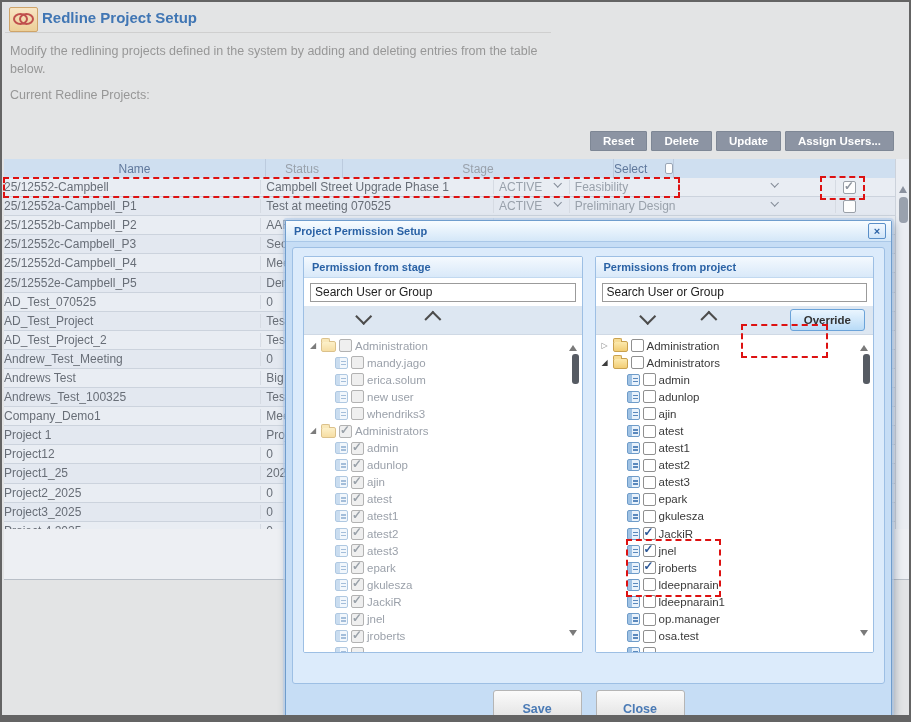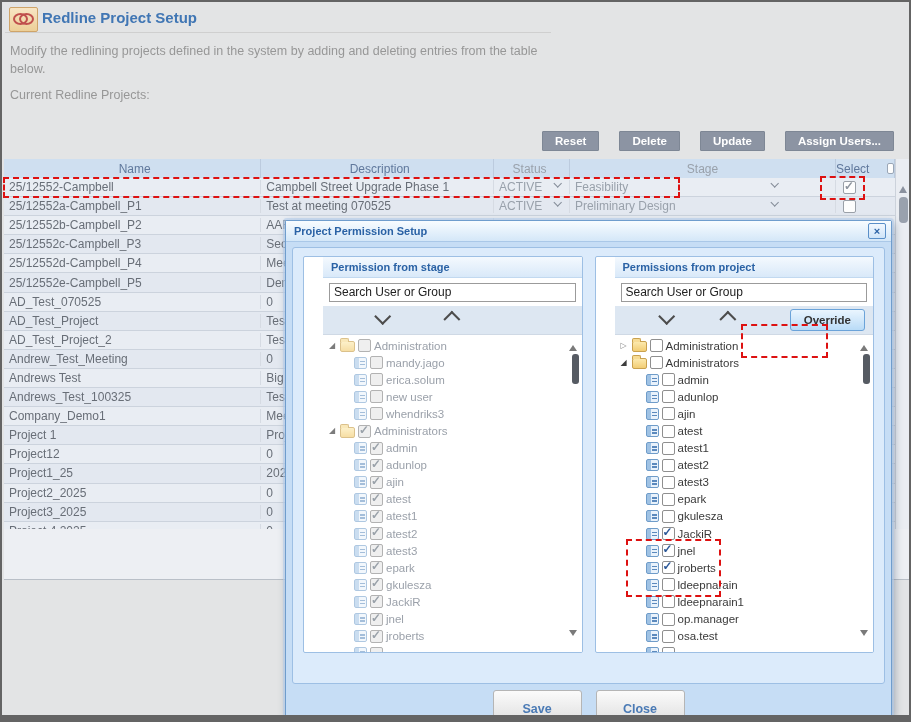--- a/index.html
+++ b/index.html
@@ -9,34 +9,34 @@
   
   .hdr-icon{position:absolute;left:7px;top:5px;width:27px;height:23px;border-radius:2px;
             background:linear-gradient(#f8e5c4,#eccf97);border:1px solid #cfa469;}
   .hdr-icon i{position:absolute;width:11px;height:8px;border:2px solid #c0504d;border-radius:50%;top:5px;}
   .hdr-icon .e1{left:3px;} .hdr-icon .e2{left:9px;}
   .page-title{position:absolute;left:40px;top:7px;font-size:15px;font-weight:bold;color:#4076b4;}
   .title-rule{position:absolute;left:3px;top:30px;width:546px;height:1px;background:#cfcfcf;}
   .page-desc{position:absolute;left:8px;top:41px;width:548px;font-size:12.5px;color:#979797;line-height:1.4;}
   .cur-label{position:absolute;left:8px;top:86px;font-size:12.5px;color:#979797;}
   
-  .btnrow{position:absolute;right:15px;top:129px;display:flex;gap:20px;}
+  .btnrow{position:absolute;right:15px;top:129px;display:flex;gap:4px;}
   .gbtn{background:#8c94a3;border:1px solid #7e8795;color:#fff;font-weight:bold;font-size:11.5px;
         padding:3px 12px;font-family:inherit;border-radius:1px;}
   
   .tbl{position:absolute;left:2px;top:157px;width:891px;}
   .thead{display:flex;height:19px;background:#cfdff0;color:#60789c;font-size:12px;}
   .thead .c{display:flex;align-items:center;justify-content:center;gap:5px;height:100%;
             border-right:1px solid #bccbde;box-sizing:border-box;}
   .tbody{height:351px;overflow:hidden;background:#e9edf3;}
   .trow{display:flex;height:19.1px;box-sizing:border-box;border-bottom:1px solid #ccd3dd;
         background:#e9edf3;font-size:12px;color:#686e77;align-items:center;}
   .trow:nth-child(even){background:#e3e8f0;}
   .c{box-sizing:border-box;overflow:hidden;white-space:nowrap;}
-  .cn{width:262px;padding-left:5px;border-right:1px solid #d6dbe3;}
+  .cn{width:262px;border-right:1px solid #d6dbe3;}
   .cd{width:237px;padding-left:5px;border-right:1px solid #d6dbe3;}
   .cs{width:77px;display:flex;align-items:center;justify-content:space-between;padding:0 9px 0 5px;color:#99a1ab;border-right:1px solid #d6dbe3;}
   .cg{width:271px;display:flex;align-items:center;padding-left:5px;color:#99a1ab;border-right:1px solid #d6dbe3;}
   .cg .chev{margin-left:auto;margin-right:58px;}
   .cc{width:60px;display:flex;align-items:center;padding-left:7px;}
   .tcb{width:13px;height:13px;border:1px solid #9aa0a8;background:#fdfdfd;border-radius:2px;position:relative;box-sizing:border-box;}
   .tcb.checked::after{content:"✓";position:absolute;left:0;top:-3px;font-size:12px;font-weight:bold;color:#8d949e;}
   .hcb{width:11px;height:11px;border:1px solid #9aa6b6;background:#fdfdfd;border-radius:2px;box-sizing:border-box;}
   .chev{display:inline-block;width:10px;height:10px;border-right:2px solid #4c4c4c;border-bottom:2px solid #4c4c4c;}
   .chev.down{transform:rotate(45deg) translate(-2px,-3px);}
@@ -61,21 +61,21 @@
              color:#2a62a5;font-weight:bold;font-size:11px;}
   .dlg-x{margin-left:auto;width:16px;height:14px;border:1px solid #5a8fc8;border-radius:2px;
          background:linear-gradient(#f2f8ff,#cfe4f8);color:#2a62a5;font-size:11px;font-weight:bold;
          display:flex;align-items:center;justify-content:center;line-height:1;}
   .grp{position:absolute;left:6px;top:26px;width:593px;height:437px;box-sizing:border-box;
        border:1px solid #9dbfe4;border-radius:3px;background:#dcebfb;}
   .grp-hdr{height:23px;line-height:22px;padding-left:10px;color:#2a62a5;font-weight:bold;font-size:11px;
            border-bottom:1px solid #c2d9f0;background:linear-gradient(#ecf5fd,#dcebfb);}
   .panels{display:flex;gap:12px;padding:8px 10px;}
   .panel{flex:1;height:397px;background:#fff;border:1px solid #9dbfe4;border-radius:2px;
-         display:flex;flex-direction:column;box-sizing:border-box;overflow:hidden;padding-left:19px;}
+         display:flex;flex-direction:column;box-sizing:border-box;overflow:hidden;}
   .panel-hdr{flex:0 0 20px;display:flex;align-items:center;padding-left:8px;color:#2a62a5;
              font-weight:bold;font-size:11px;background:linear-gradient(#f4f9fe,#d9e9f9);
              border-bottom:1px solid #c2d9f0;}
   .search-wrap{flex:0 0 28px;padding:4px 6px;box-sizing:border-box;}
   .search{width:100%;height:19px;border:1px solid #9b9b9b;font-size:12px;color:#222;
           padding:0 4px;box-sizing:border-box;font-family:inherit;background:#fff;}
   .arrows{flex:0 0 28px;background:#dde7f2;display:flex;align-items:flex-start;position:relative;
           border-bottom:1px solid #cfd9e5;}
   .arrbtn{width:34px;display:flex;justify-content:center;align-items:center;height:100%;}
   .arrows .a1{margin-left:42px;} .arrows .a2{margin-left:38px;}
@@ -130,21 +130,20 @@
   <div class="btnrow">
     <button class="gbtn">Reset</button>
     <button class="gbtn">Delete</button>
     <button class="gbtn">Update</button>
     <button class="gbtn">Assign Users...</button>
   </div>
 
   <div class="tbl">
     <div class="thead">
       <div class="c cn">Name</div>
-      <div class="c cd">Description</div>
       <div class="c cs" style="justify-content:center;">Status</div>
       <div class="c cg" style="justify-content:center;padding-left:0;">Stage</div>
       <div class="c cc" style="padding-left:0;justify-content:center;gap:18px;">
         <span>Select</span>
         <span class="hcb"></span>
       </div>
     </div>
     <div class="tbody">
       <div class="trow">
         <div class="c cn">25/12552-Campbell</div>

